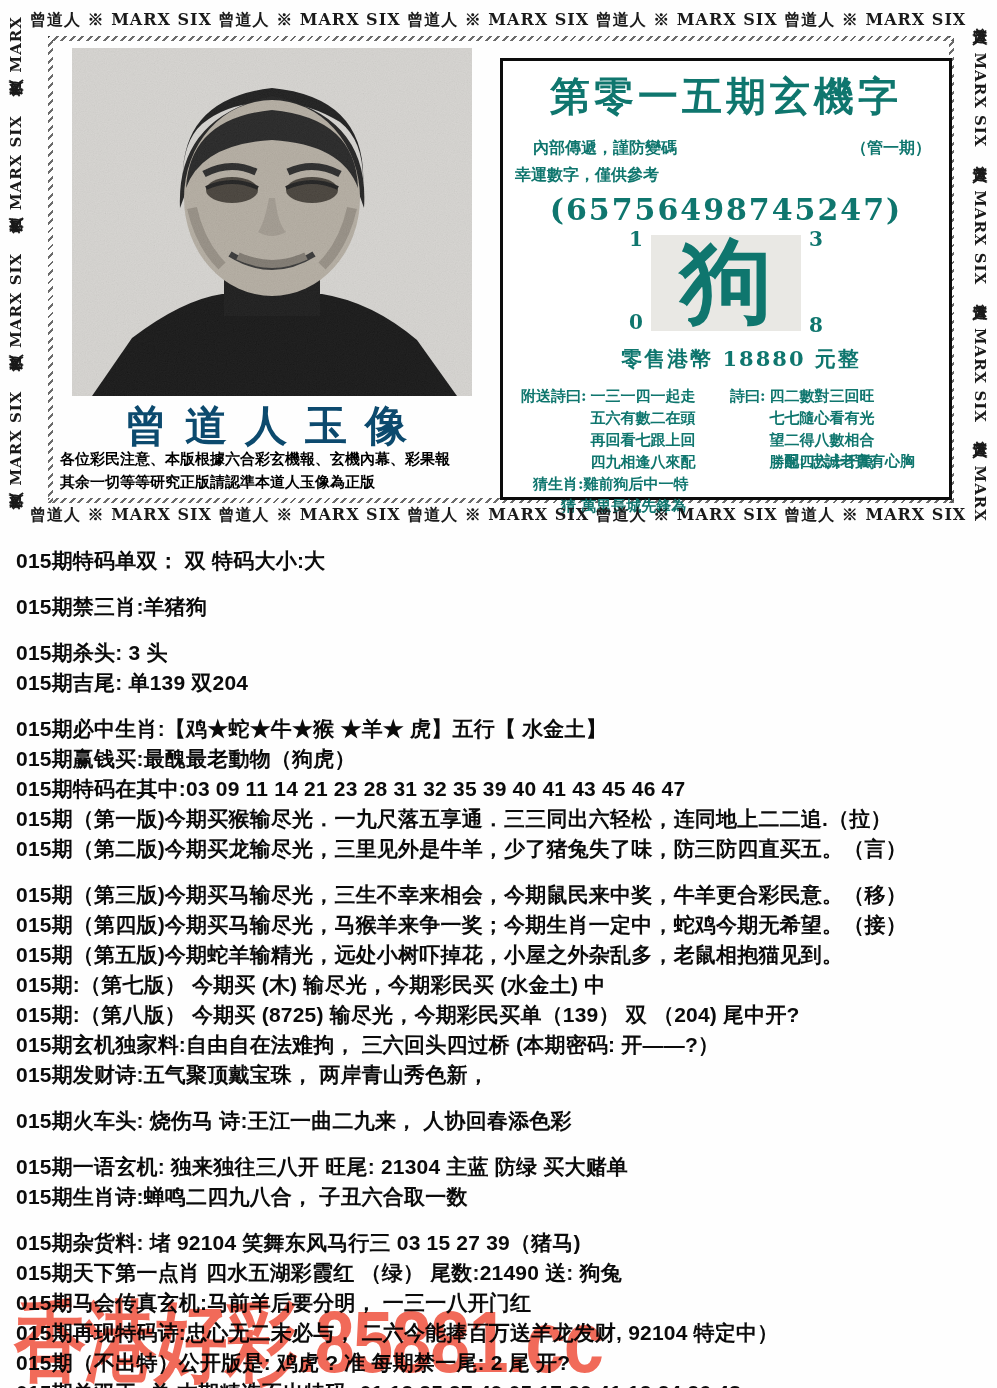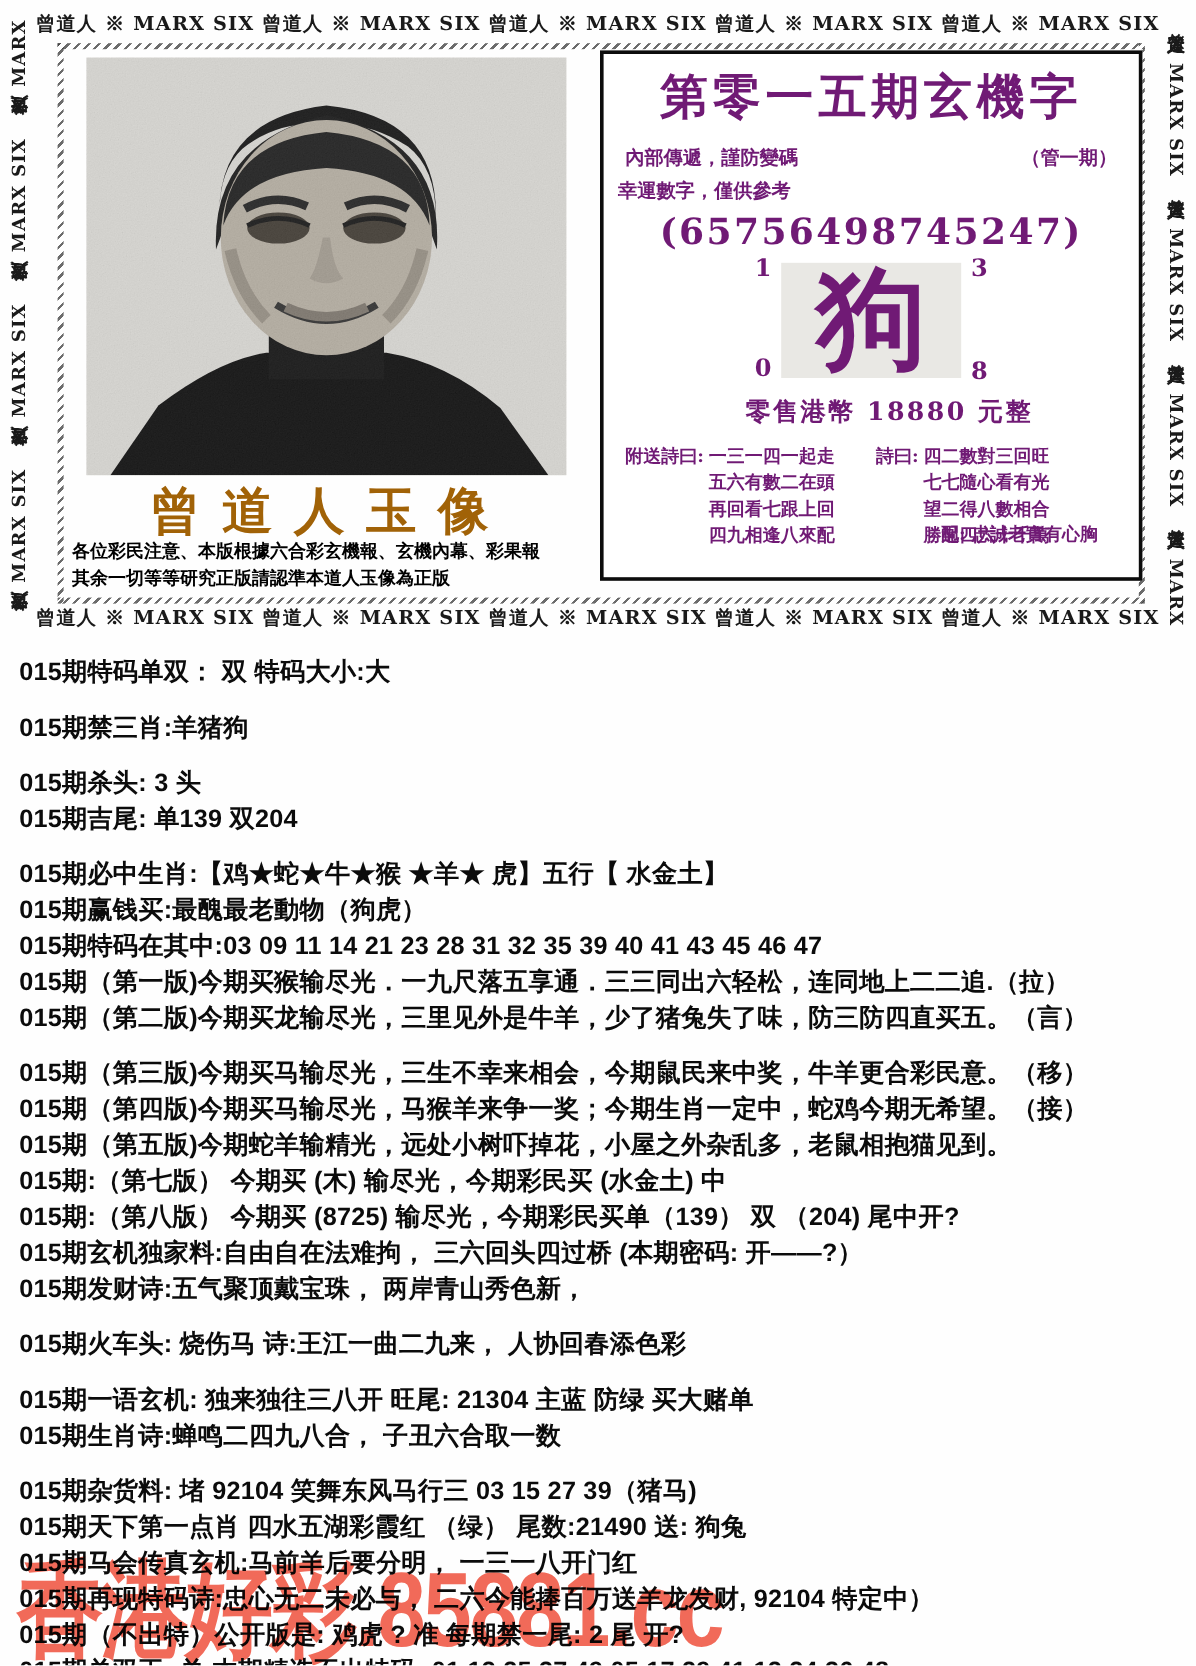--- a/index.html
+++ b/index.html
@@ -31,39 +31,39 @@
   .squig.v{width:5px;top:36px;height:467px;}
   .squig.v.l{left:48px;}
   .squig.v.r{left:949px;}
 
   
   .photo{position:absolute;left:72px;top:48px;width:400px;height:348px;background:#efedea;}
   .photo svg{display:block;width:100%;height:100%;}
   .caption{
     position:absolute;left:70px;top:398px;width:410px;text-align:center;
     font-family:"DejaVu Serif",serif;font-weight:bold;font-size:42px;
-    letter-spacing:18px;color:#a16207;white-space:nowrap;
+    letter-spacing:18px;color:#0c4a6e;white-space:nowrap;
   }
   .notice{
     position:absolute;left:60px;top:448px;width:430px;
     font-family:"DejaVu Serif",serif;font-size:15px;font-weight:bold;
     line-height:23px;color:#000000;
   }
 
   
   .mbox{
-    position:absolute;left:500px;top:42px;width:452px;height:442px;
+    position:absolute;left:500px;top:58px;width:452px;height:442px;
     border:3px solid #0c0c0c;background:#fff;
-    font-family:"DejaVu Serif",serif;color:#701a75;box-sizing:border-box;
+    font-family:"DejaVu Serif",serif;color:#0f766e;box-sizing:border-box;
   }
   .mbox .title{
     text-align:center;font-size:40px;font-weight:bold;letter-spacing:4px;
     margin-top:8px;white-space:nowrap;
   }
-  .mbox .noterow{display:flex;justify-content:space-between;padding:14px 18px 0 18px;font-size:16px;font-weight:bold;}
+  .mbox .noterow{display:flex;justify-content:space-between;padding:14px 18px 0 30px;font-size:16px;font-weight:bold;}
   .mbox .note2{padding:6px 0 0 12px;font-size:16px;font-weight:bold;}
   .mbox .code{ text-align:center;font-size:30px;font-weight:bold;letter-spacing:2px;margin-top:6px;}
   .zbox{
     position:relative;width:150px;height:96px;margin:8px auto 0 auto;
     background:#e9e8e4;
   }
   .zbox .zchar{
     position:absolute;left:50%;top:50%;transform:translate(-50%,-52%);
     font-size:92px;font-weight:bold;line-height:1;
   }
@@ -183,20 +183,24 @@
       </div>
       <div class="poemcol">
         <span class="lbl">詩曰:</span>
         <span class="pl">
           <div>四二數對三回旺</div>
           <div>七七隨心看有光</div>
           <div>望二得八數相合</div>
           <div>勝過四六十千萬</div>
         </span>
       </div>
+    </div>
+    <div class="guess">
+      <div>猜生肖:雞前狗后中一特</div>
+      <div class="g2">猜 萬里長城先鋒為</div>
     </div>
     <div class="match">配:  忠誠老實有心胸</div>
   </div>
 
   <div class="hstrip bottom">曾道人 ※ MARX SIX  曾道人 ※ MARX SIX  曾道人 ※ MARX SIX  曾道人 ※ MARX SIX  曾道人 ※ MARX SIX  曾道人 ※ MARX SIX</div>
 
   <main class="body-lines">
     <div class="bl">015期特码单双：  双   特码大小:大</div>
     <div class="bl gap">015期禁三肖:羊猪狗</div>
     <div class="bl gap">015期杀头: 3 头</div>

